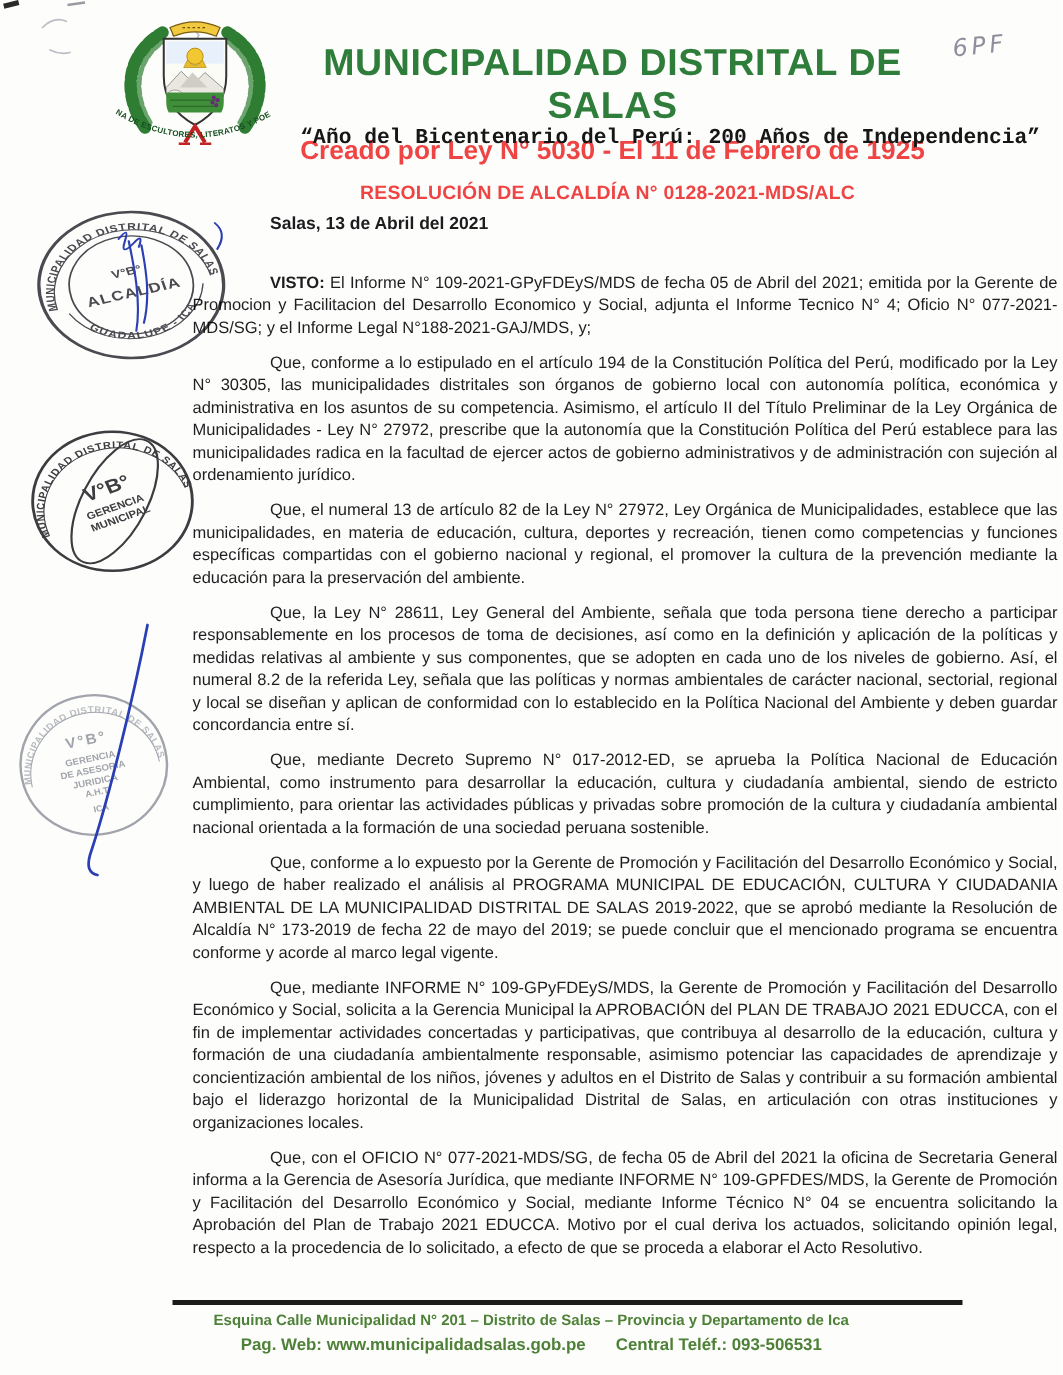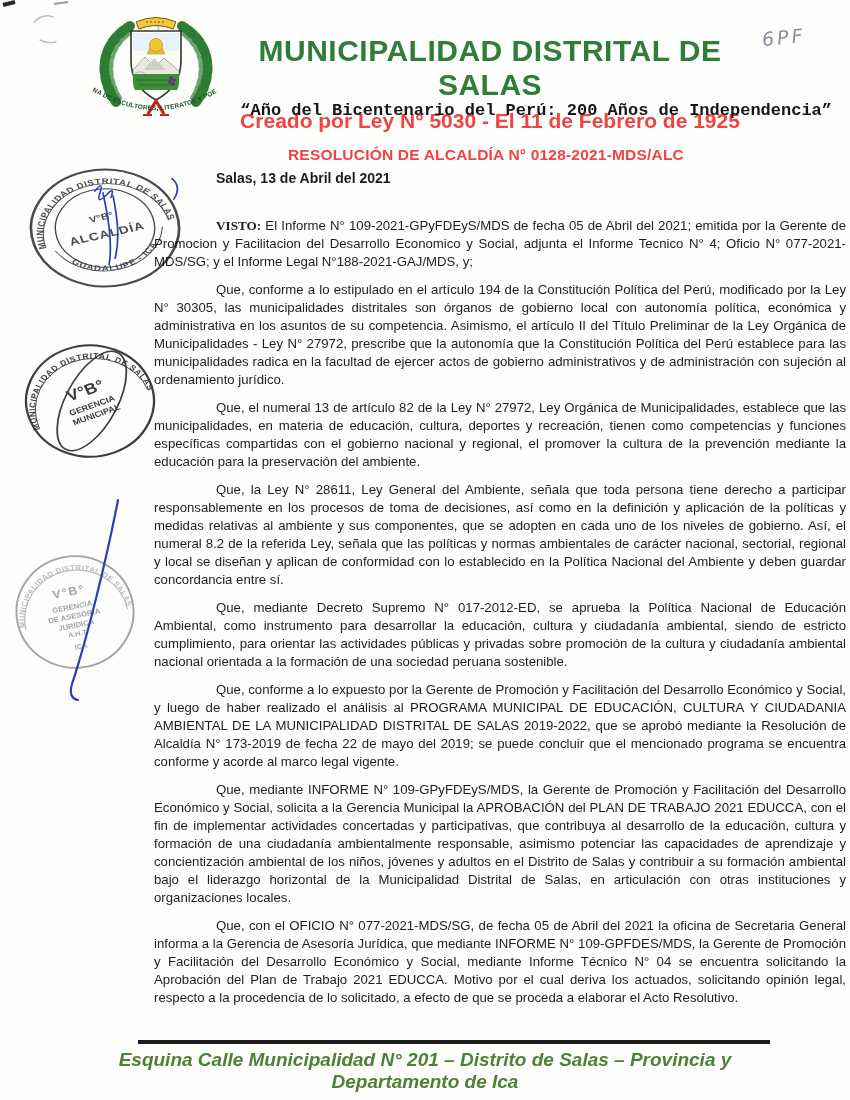--- a/index.html
+++ b/index.html
@@ -38,33 +38,33 @@
 
   
   .content { position:absolute; left:130px; top:170px; width:692px; z-index:1;margin-left:24px; }
   .dateline { font-weight:bold; font-size:14px; text-indent:62px; }
   .para {
     font-size:13.2px; line-height:18px; text-align:justify;
     text-indent:62px; margin-bottom:10px; color:#1e1e20;
   }
   .visto { margin-top:31px; }
   .considerando { font-weight:bold; font-size:13.6px; text-indent:62px; margin:20px 0 13px 0; }
-  .para b { font-weight:bold;font-family:Liberation Serif, serif; }
+  .para b { font-weight:bold; }
 
   
   .stamp { position:absolute; mix-blend-mode:multiply; z-index:2; }
   .stamp-alcaldia  { left:24px;  top:164px; width:162px; height:128px; }
   .stamp-gerencia  { left:20px;  top:340px; width:140px; height:122px; }
   .stamp-juridica  { left:10px;  top:550px; width:130px; height:124px; }
   .pen-stroke      { left:50px;  top:492px; width:90px;  height:220px; position:absolute; z-index:3; }
 
   
   .footer-rule { position:absolute; left:138px; top:1040px; width:632px; height:4px; background:#1b1b1b; }
   .footer { position:absolute; left:95px; top:1049px; width:660px; text-align:center; color:#4e8138; font-weight:bold; }
-  .footer-line1 { font-size:19px;font-style:italic; }
+  .footer-line1 { font-size:12px; }
   .footer-line2 { font-size:13.5px; margin-top:5px; display:flex; justify-content:center; gap:24px; }
 
   .corner-tick { position:absolute; left:2px; top:0; width:70px; height:10px; }
 </style>
 </head>
 <body>
 
 <svg class="scratches" viewBox="0 0 220 120">
   <g fill="none" stroke="#bcbcc6" stroke-width="1.4" stroke-linecap="round">
     <path d="M 34,22 q 9,-9 19,-5"></path>

